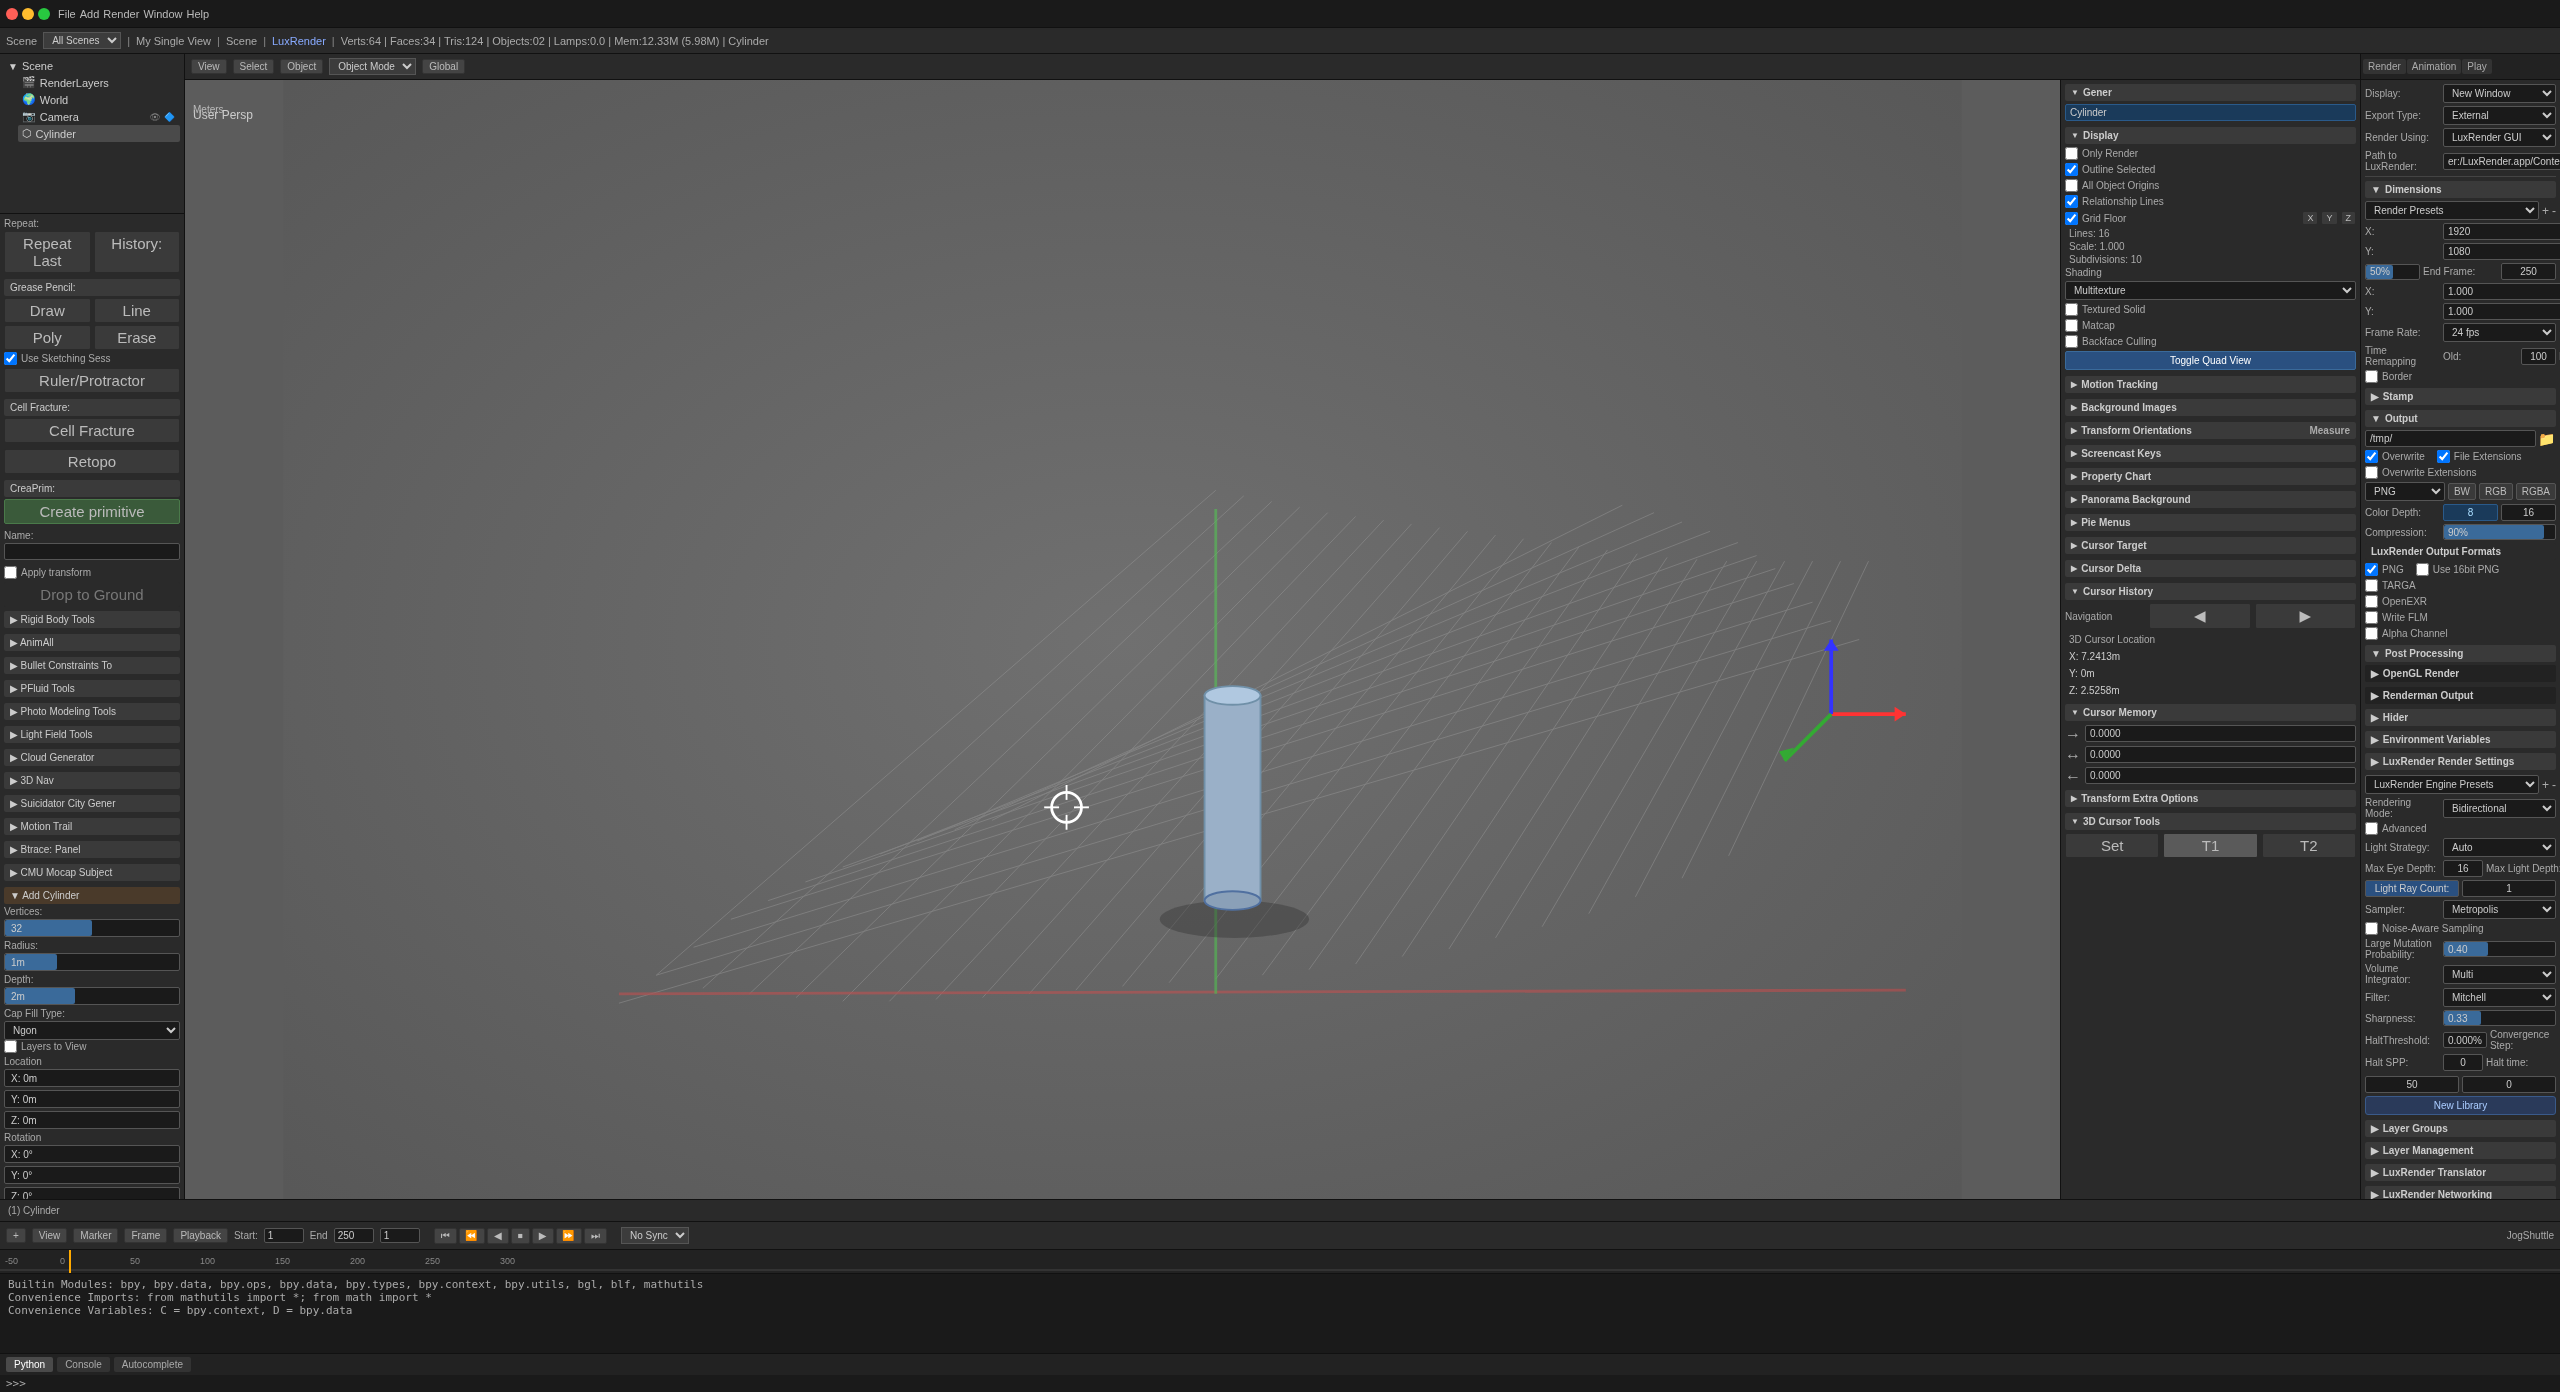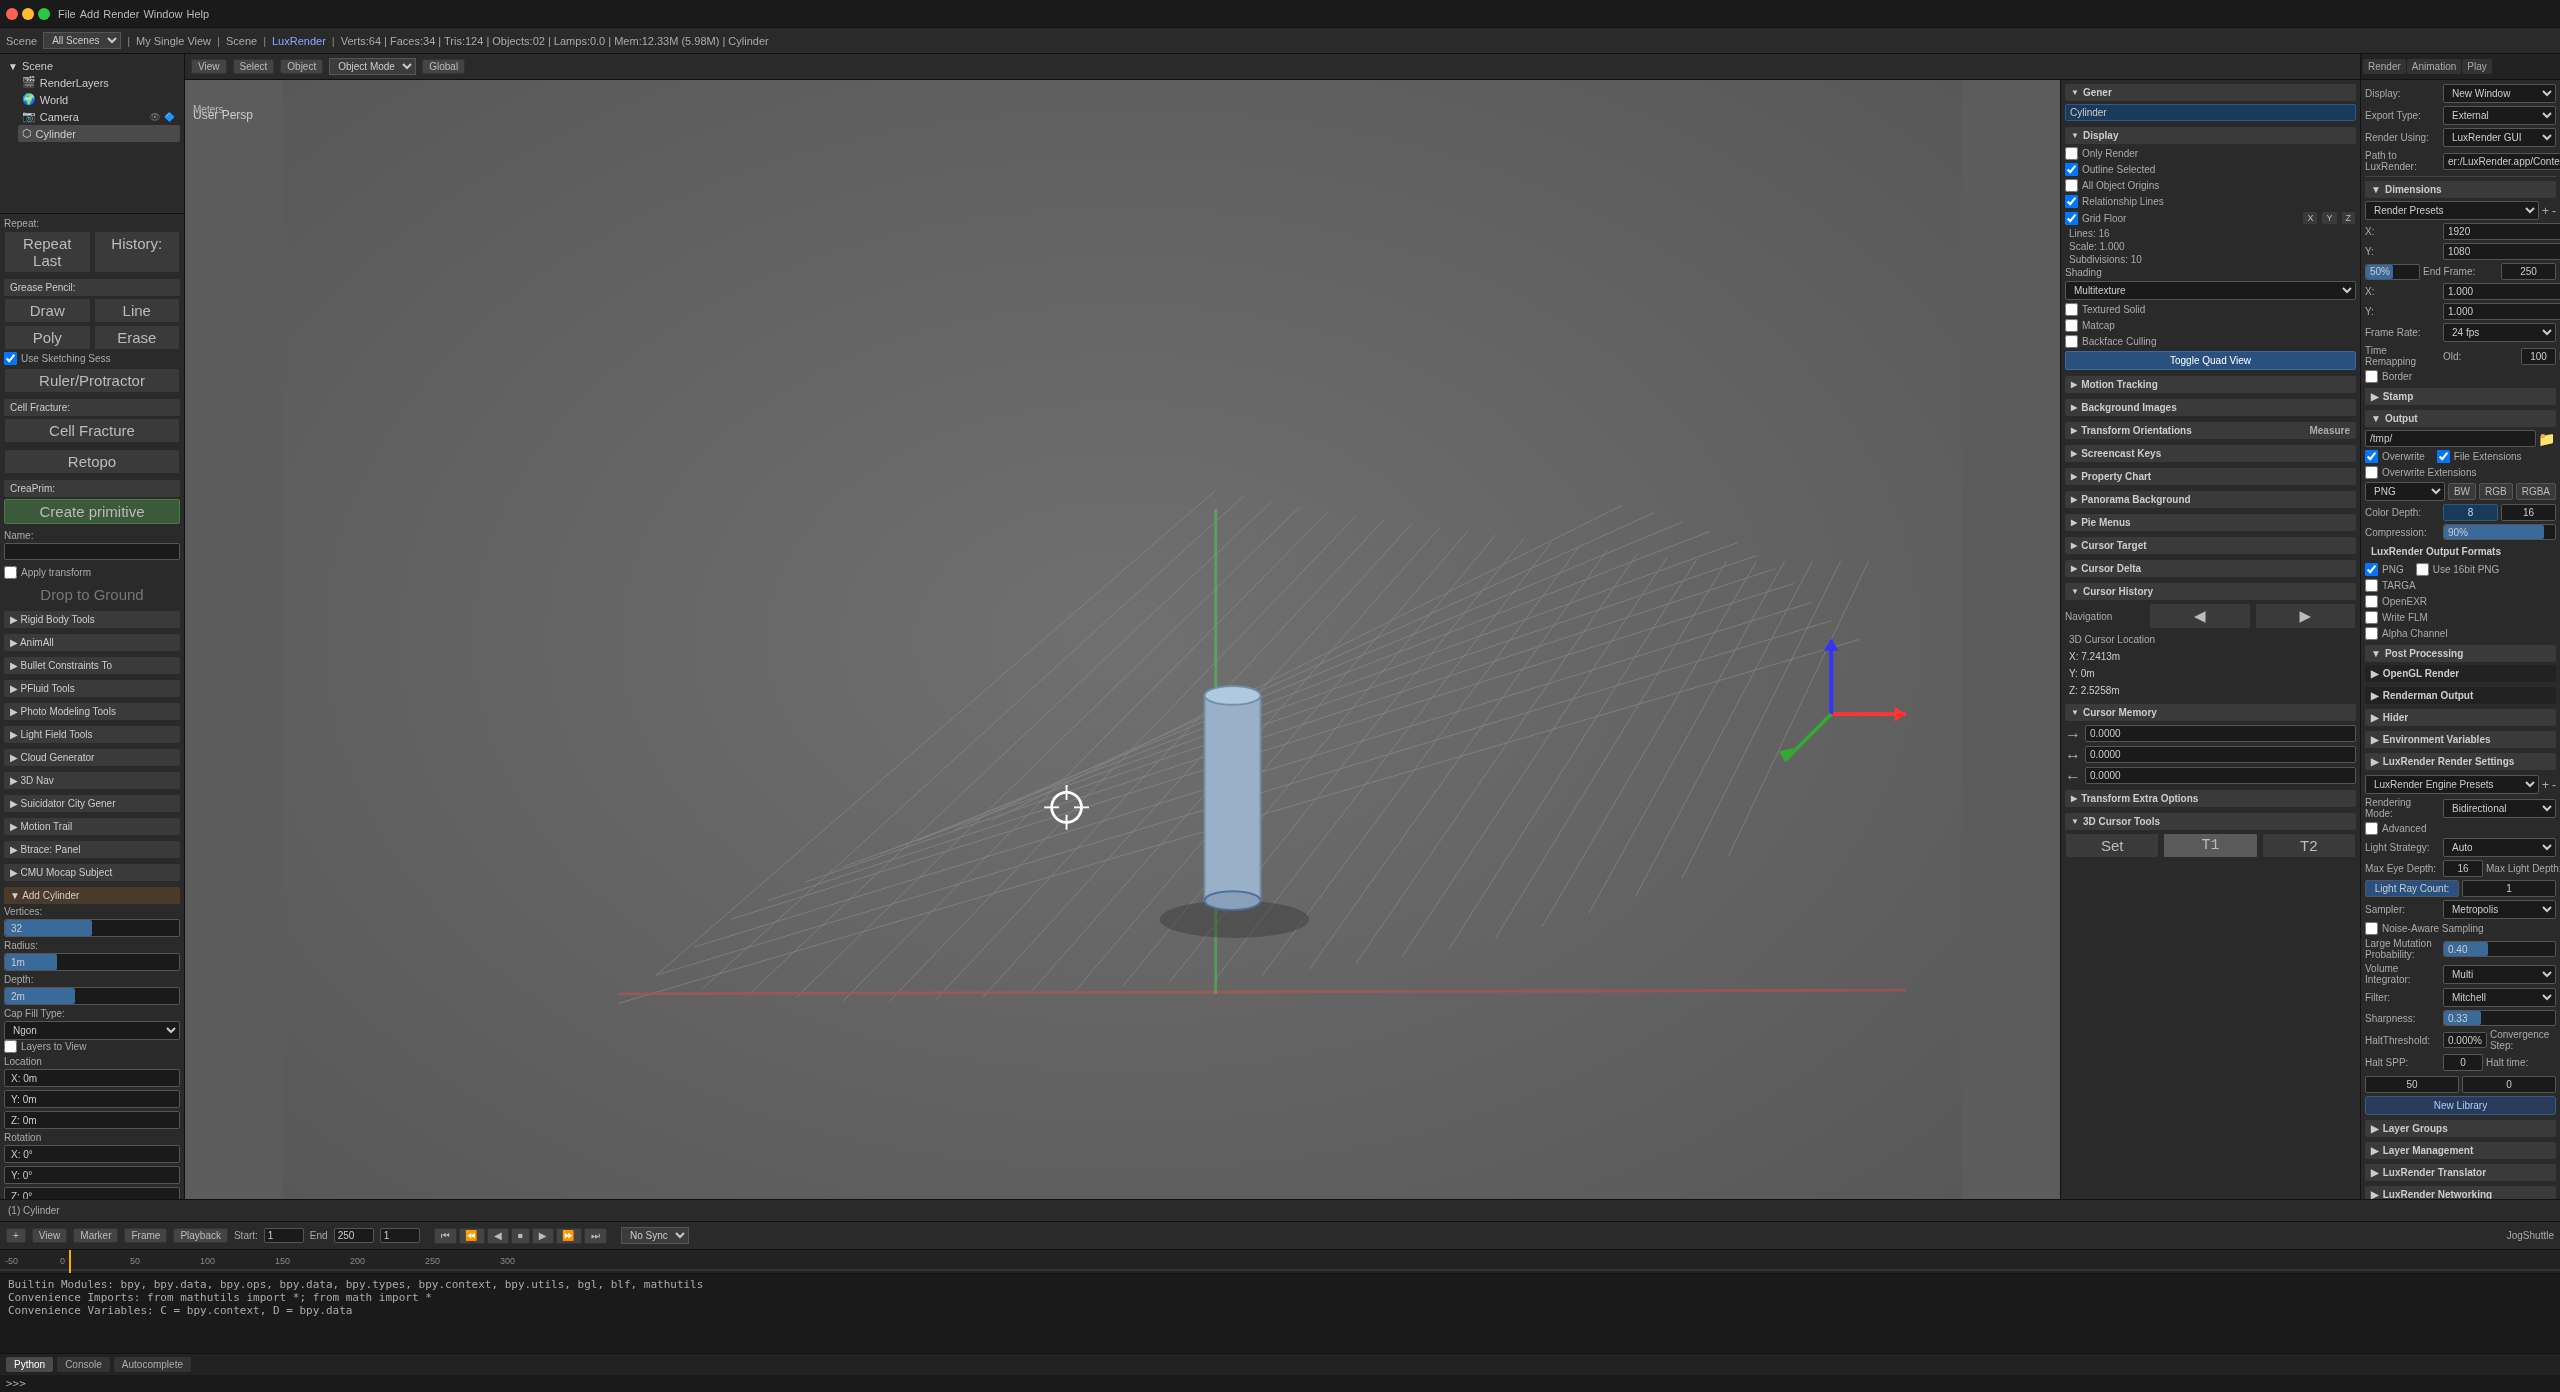--- a/index.html
+++ b/index.html
@@ -140,21 +140,21 @@
       flex: 1;
       background: #3a3a3a;
       border: 1px solid #2a2a2a;
       color: #bbb;
       padding: 3px 4px;
       font-size: 15px;
       cursor: pointer;
       border-radius: 2px;
       text-align: center;
     }
-    .tool-btn.active { background: #5a5a5a; font-family: Liberation Mono, monospace; }
+    .tool-btn.active { background: #5a5a5a; }
 
     .label-field {
       font-size: 10px;
       color: #aaa;
       margin-bottom: 2px;
       display: flex;
       align-items: center;
       gap: 4px;
     }
     .input-field {

